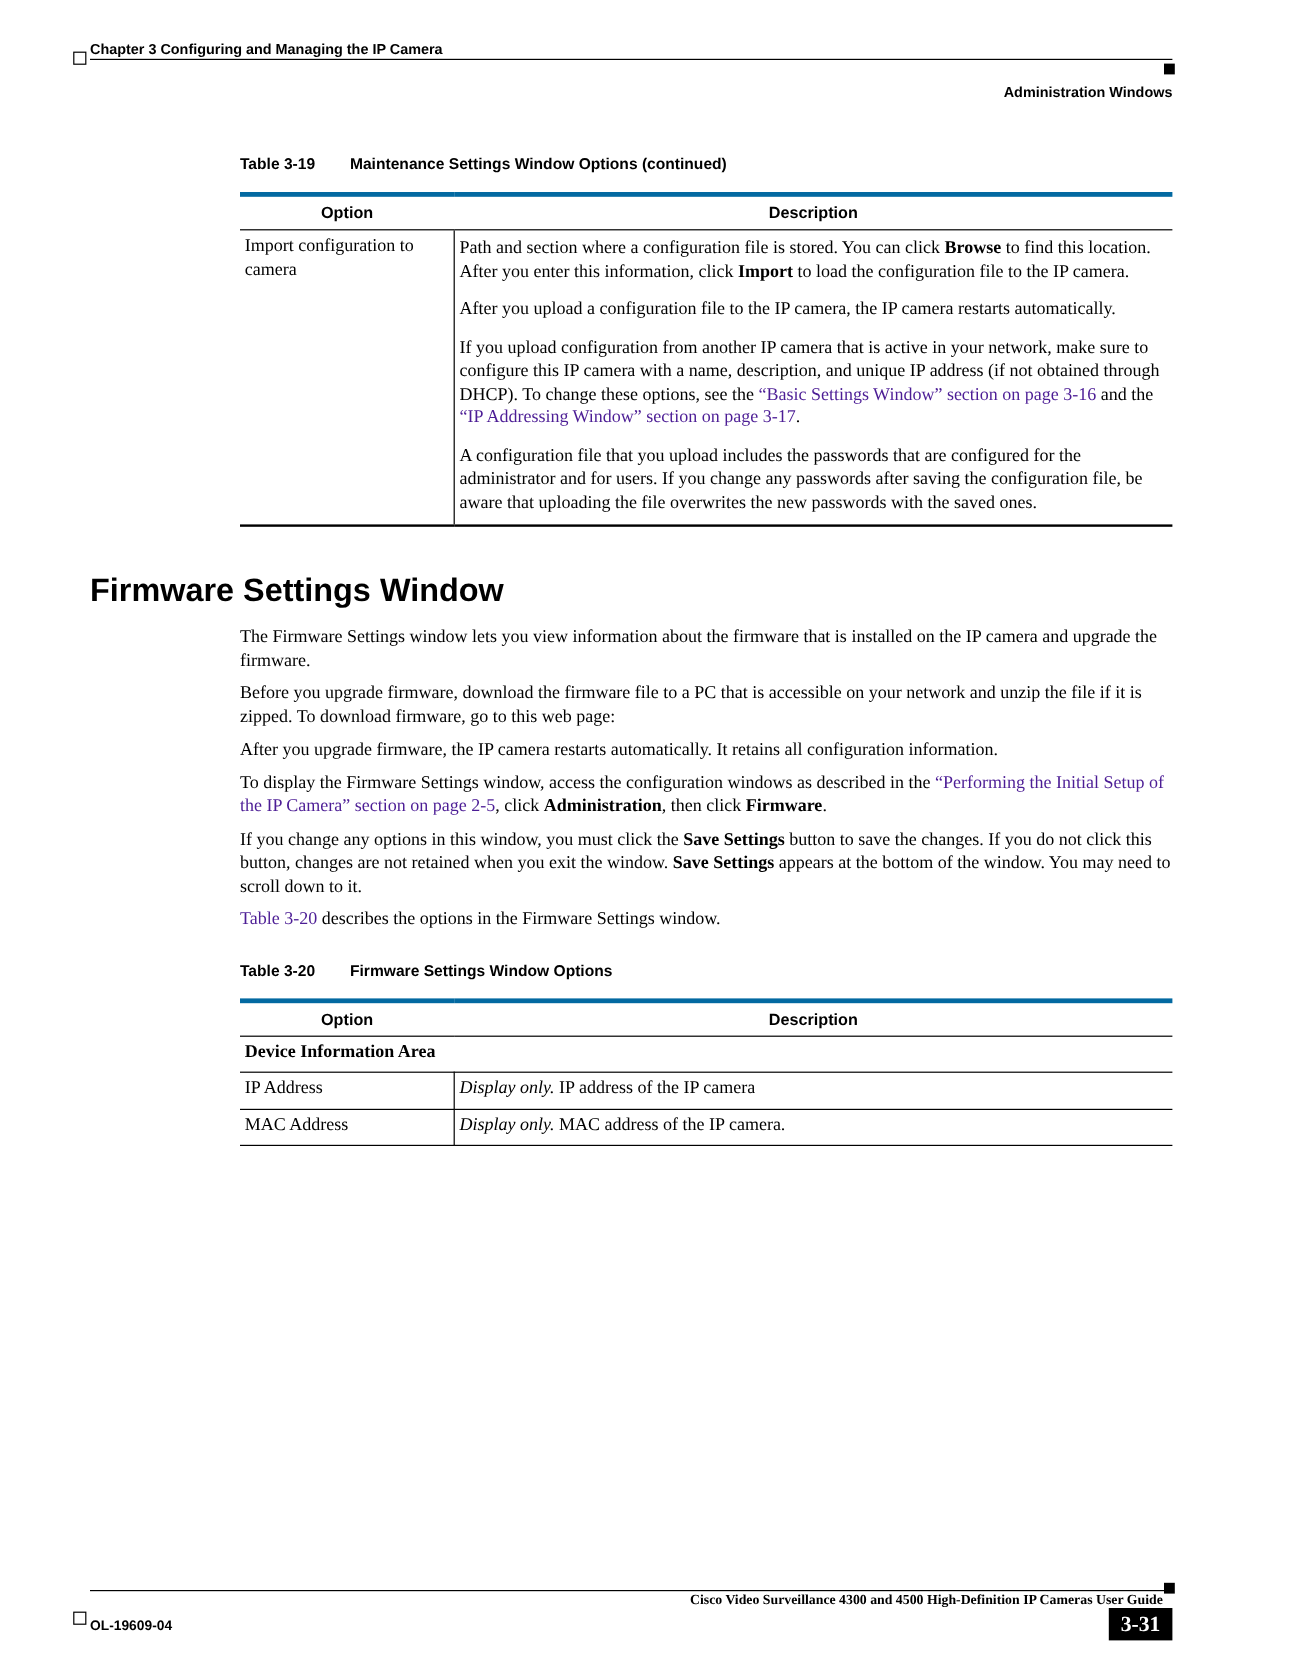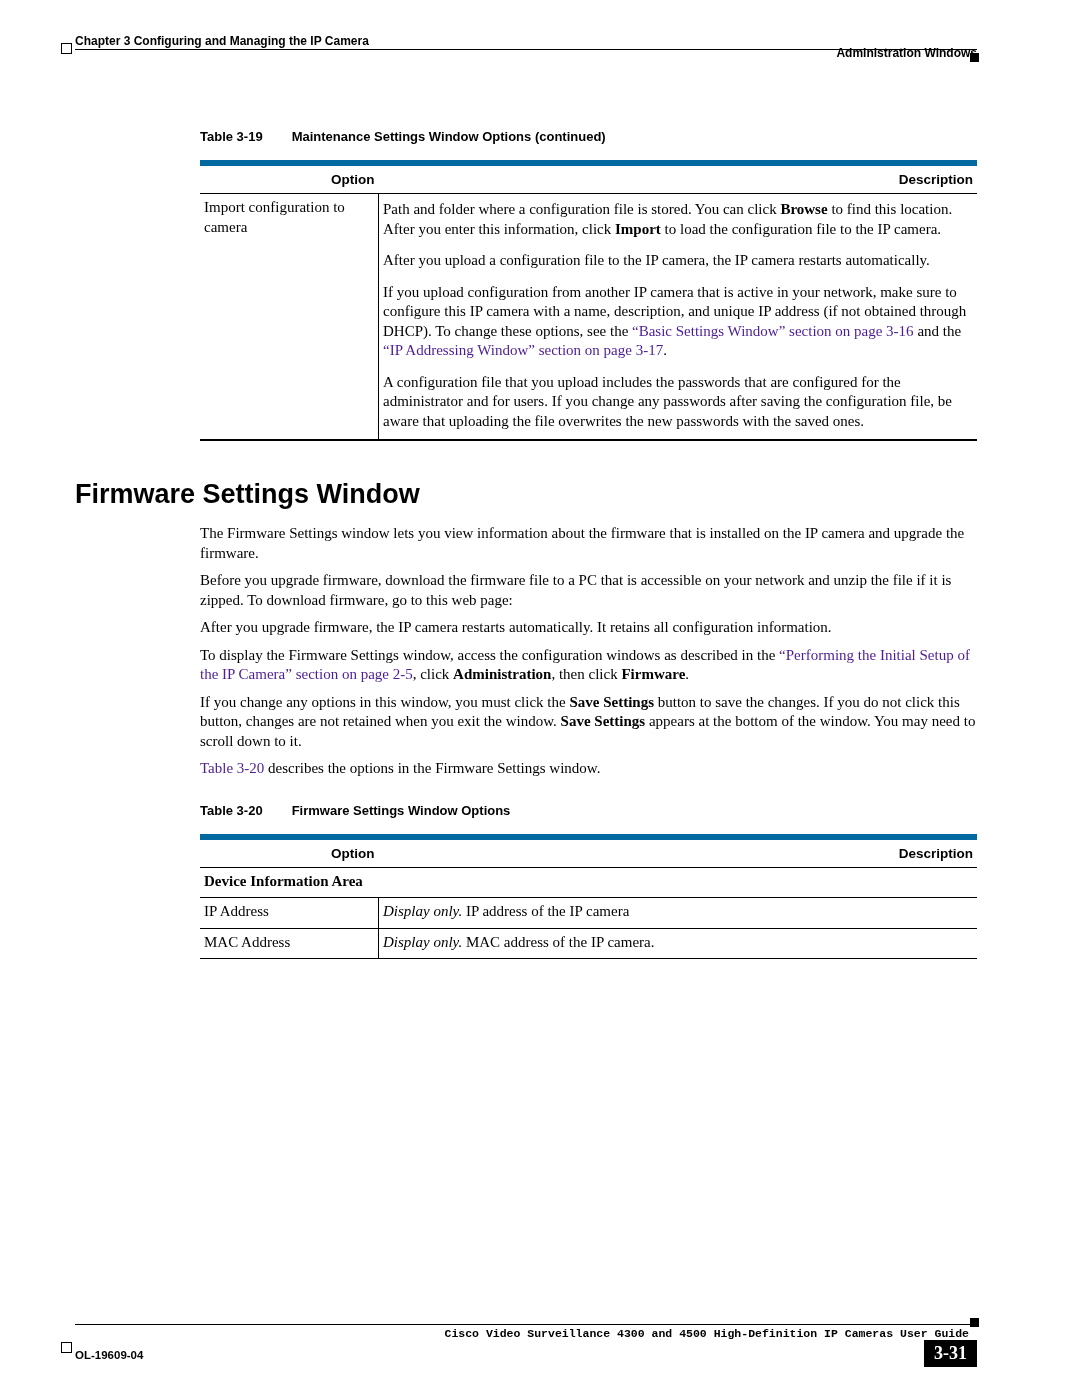--- a/index.html
+++ b/index.html
@@ -23,21 +23,21 @@
     height: 55px;
   }
   .header-left {
     font-family: Arial, Helvetica, sans-serif;
     font-weight: bold;
     font-size: 12px;
   }
   .header-right {
     position: absolute;
     right: 0;
-    top: 12px;
+    top: 36px;
     font-family: Arial, Helvetica, sans-serif;
     font-weight: bold;
     font-size: 12px;
   }
   .header-rule {
     position: absolute;
     left: 0;
     right: 0;
     top: 15px;
     border-top: 1px solid #000;
@@ -75,23 +75,23 @@
   }
   table {
     border-collapse: collapse;
     width: 100%;
     font-size: 15px;
   }
   table th {
     font-family: Arial, Helvetica, sans-serif;
     font-weight: bold;
     font-size: 13.5px;
-    text-align: right;
+    text-align: center;
     padding: 6px 4px 6px 4px;
-    border-top: 6px solid #0369a1;
+    border-top: 4px solid #0369a1;
     border-bottom: 1.5px solid #000;
     vertical-align: top;
   }
   table td {
     padding: 4px 4px 6px 4px;
     border-bottom: 1px solid #000;
     vertical-align: top;
     line-height: 1.3;
   }
   table td:first-child {
@@ -134,21 +134,21 @@
     right: 55px;
   }
   .footer-rule {
     border-top: 1px solid #000;
     margin-bottom: 2px;
   }
   .footer-row {
     display: flex;
     justify-content: space-between;
     align-items: center;
-    font-family: Liberation Mono, monospace;
+    font-family: Liberation Serif, serif;
     font-size: 11.5px;
     font-weight: bold;
   }
   .footer-title {
     text-align: right;
     flex: 1;
     padding-right: 8px;
   }
   .footer-doc {
     font-family: Arial, Helvetica, sans-serif;
@@ -214,21 +214,21 @@
         <tr>
           <th>Option</th>
           <th>Description</th>
         </tr>
       </thead>
       <tbody>
         <tr class="multi-para">
           <td style="border-bottom:2px solid #000;">Import configuration to camera</td>
           <td class="desc" style="border-bottom:2px solid #000;">
             <div class="desc-para">
-              <span>Path and folder where a configuration file is stored. You can click </span><b>Browse</b><span> to find this location. After you enter this information, click </span><b>Import</b><span> to load the configuration file to the IP camera.</span>
+              <span>Path and section where a configuration file is stored. You can click </span><b>Browse</b><span> to find this location. After you enter this information, click </span><b>Import</b><span> to load the configuration file to the IP camera.</span>
             </div>
             <div class="desc-para">After you upload a configuration file to the IP camera, the IP camera restarts automatically.</div>
             <div class="desc-para">
               <span>If you upload configuration from another IP camera that is active in your network, make sure to configure this IP camera with a name, description, and unique IP address (if not obtained through DHCP). To change these options, see the </span><span class="link">“Basic Settings Window” section on page 3-16</span><span> and the </span><span class="link">“IP Addressing Window” section on page 3-17</span><span>.</span>
             </div>
             <div class="desc-para">A configuration file that you upload includes the passwords that are configured for the administrator and for users. If you change any passwords after saving the configuration file, be aware that uploading the file overwrites the new passwords with the saved ones.</div>
           </td>
         </tr>
       </tbody>
     </table>

